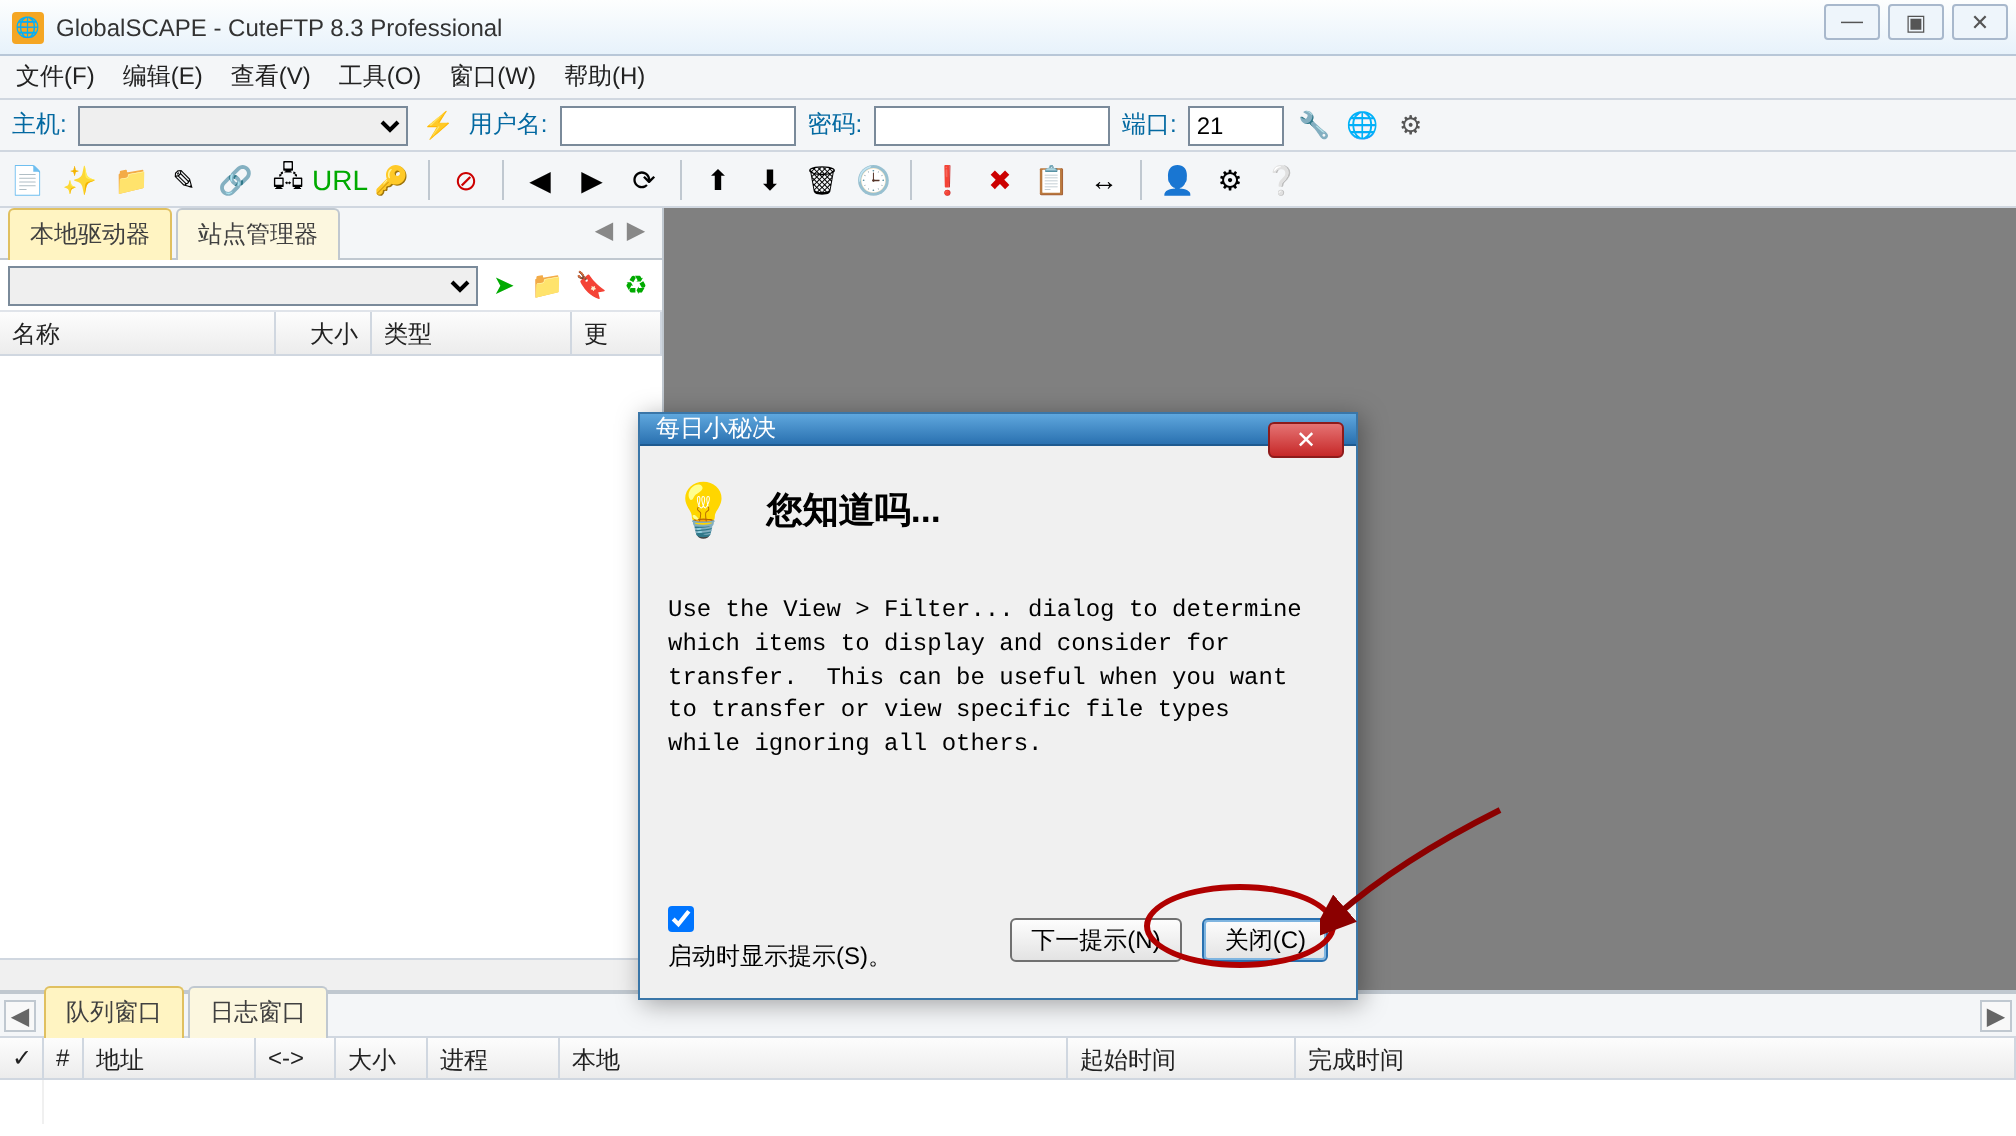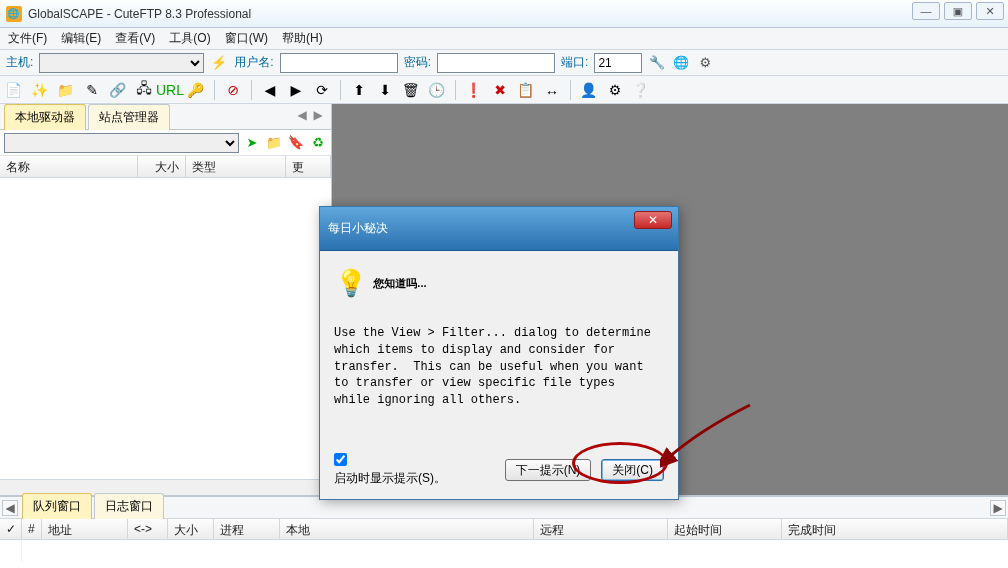--- a/index.html
+++ b/index.html
@@ -23,21 +23,21 @@
 .conn-bar .port { width: 48px; }
 .tb-ico { width: 18px; height: 18px; display: inline-flex; align-items: center; justify-content: center; font-size: 13px; color: #555; }
 
 .toolbar2 { height: 28px; background: #f4f6f8; border-bottom: 1px solid #d0d7e0; display: flex; align-items: center; padding: 0 4px; gap: 6px; }
 .toolbar2 .ico { width: 20px; height: 20px; display: inline-flex; align-items: center; justify-content: center; font-size: 14px; }
 .toolbar2 .sep { width: 1px; height: 20px; background: #c0c8d0; margin: 0 2px; }
 
 .main { display: flex; height: 392px; border-bottom: 1px solid #c0c8d0; }
 .left-pane { width: 332px; background: #fff; border-right: 1px solid #c0c8d0; display: flex; flex-direction: column; }
 .tabs { height: 26px; background: #f4f6f8; display: flex; align-items: flex-end; padding: 0 4px; gap: 2px; border-bottom: 1px solid #c0c8d0; position: relative; }
-.tab { padding: 4px 10px; border: 1px solid #c0c8d0; border-bottom: none; background: #fcf7df; border-radius: 3px 3px 0 0; color: #000000; position: relative; top: 1px; }
+.tab { padding: 4px 10px; border: 1px solid #c0c8d0; border-bottom: none; background: #fcf7df; border-radius: 3px 3px 0 0; color: #404040; position: relative; top: 1px; }
 .tab.active { background: #fff4c2; border-color: #e0c060; }
 .tab-scroll { position: absolute; right: 6px; top: 4px; display: flex; gap: 2px; color: #888; }
 .tab-scroll span { width: 14px; text-align: center; }
 
 .path-bar { height: 26px; display: flex; align-items: center; padding: 0 4px; gap: 4px; border-bottom: 1px solid #e0e4ea; }
 .path-bar select { flex: 1; height: 20px; border: 1px solid #7a8a9a; }
 .path-bar .pico { width: 18px; height: 18px; display: inline-flex; align-items: center; justify-content: center; font-size: 13px; }
 
 .list-header { height: 22px; background: linear-gradient(#fdfdfd,#ececec); border-bottom: 1px solid #d0d7e0; display: flex; }
 .list-header div { border-right: 1px solid #d0d7e0; padding: 3px 6px; color: #222; }
@@ -69,25 +69,25 @@
 .qh-prog { width: 66px; }
 .qh-local { width: 254px; }
 .qh-remote { width: 134px; }
 .qh-start { width: 114px; }
 .qh-end { flex: 1; }
 .queue-body { height: 22px; background: #fff; display:flex; }
 .queue-body .cell { border-right: 1px solid #f0f0f0; }
 
 
 .dialog { position: absolute; left: 319px; top: 206px; width: 360px; height: 294px; background: #f0f0f0; border: 1px solid #3a76a8; box-shadow: 2px 2px 12px rgba(0,0,0,0.35); }
-.dialog .dtitle { height: 44px; background: linear-gradient(#5fa7dd, #2a71b0); color: #fff; display: flex; align-items: center; padding: 0 8px; font-size: 13px; border-bottom: 1px solid #1e5a90; position: relative; }
+.dialog .dtitle { height: 16px; background: linear-gradient(#5fa7dd, #2a71b0); color: #fff; display: flex; align-items: center; padding: 0 8px; font-size: 13px; border-bottom: 1px solid #1e5a90; position: relative; }
 .dialog .dclose { position: absolute; right: 6px; top: 4px; width: 38px; height: 18px; background: linear-gradient(#e57373,#c62828); border: 1px solid #8e1b1b; border-radius: 3px; color: #fff; display: flex; align-items: center; justify-content: center; font-size: 12px; }
 .dialog .dbody { padding: 14px 14px 8px 14px; }
 .dialog .lightbulb { width: 36px; height: 36px; display: inline-flex; align-items: center; justify-content: center; font-size: 26px; vertical-align: middle; }
-.dialog .dyk { display: inline-block; font-size: 11px; font-weight: bold; vertical-align: middle; }
+.dialog .dyk { display: inline-block; font-size: 18px; font-weight: bold; margin-left: 10px; vertical-align: middle; }
 .dialog .tip-text { margin-top: 24px; font-family: "Courier New", monospace; font-size: 12px; line-height: 1.4; color: #000; white-space: pre-wrap; }
 .dialog .dbuttons { position: absolute; bottom: 12px; left: 14px; right: 14px; display: flex; align-items: center; gap: 10px; }
 .dialog .dbuttons label { display: flex; align-items: flex-start; gap: 4px; flex-direction: column; }
 .dialog button { height: 22px; padding: 0 10px; border: 1px solid #707070; background: linear-gradient(#fdfdfd,#e3e3e3); border-radius: 3px; }
 .dialog button.primary { border: 1px solid #2a71b0; box-shadow: 0 0 0 1px #7fb5e0 inset; }
 .circle-annot { position: absolute; left: 572px; top: 442px; width: 96px; height: 42px; border: 3px solid #b00000; border-radius: 50%; pointer-events: none; }
 
 svg.arrow { position: absolute; left: 660px; top: 400px; pointer-events: none; }
 </style>
 </head>
@@ -195,21 +195,20 @@
 </div>
 
 <div class="queue-hdr">
   <div class="qh-chk">✓</div>
   <div class="qh-num">#</div>
   <div class="qh-addr">地址</div>
   <div class="qh-arrow">&lt;-&gt;</div>
   <div class="qh-size">大小</div>
   <div class="qh-prog">进程</div>
   <div class="qh-local">本地</div>
-  <div class="qh-remote">远程</div>
   <div class="qh-start">起始时间</div>
   <div class="qh-end">完成时间</div>
 </div>
 <div class="queue-body">
   <div class="cell qh-chk"></div>
 </div>
 
 <div class="dialog">
   <div class="dtitle">
     <span>每日小秘决</span>

